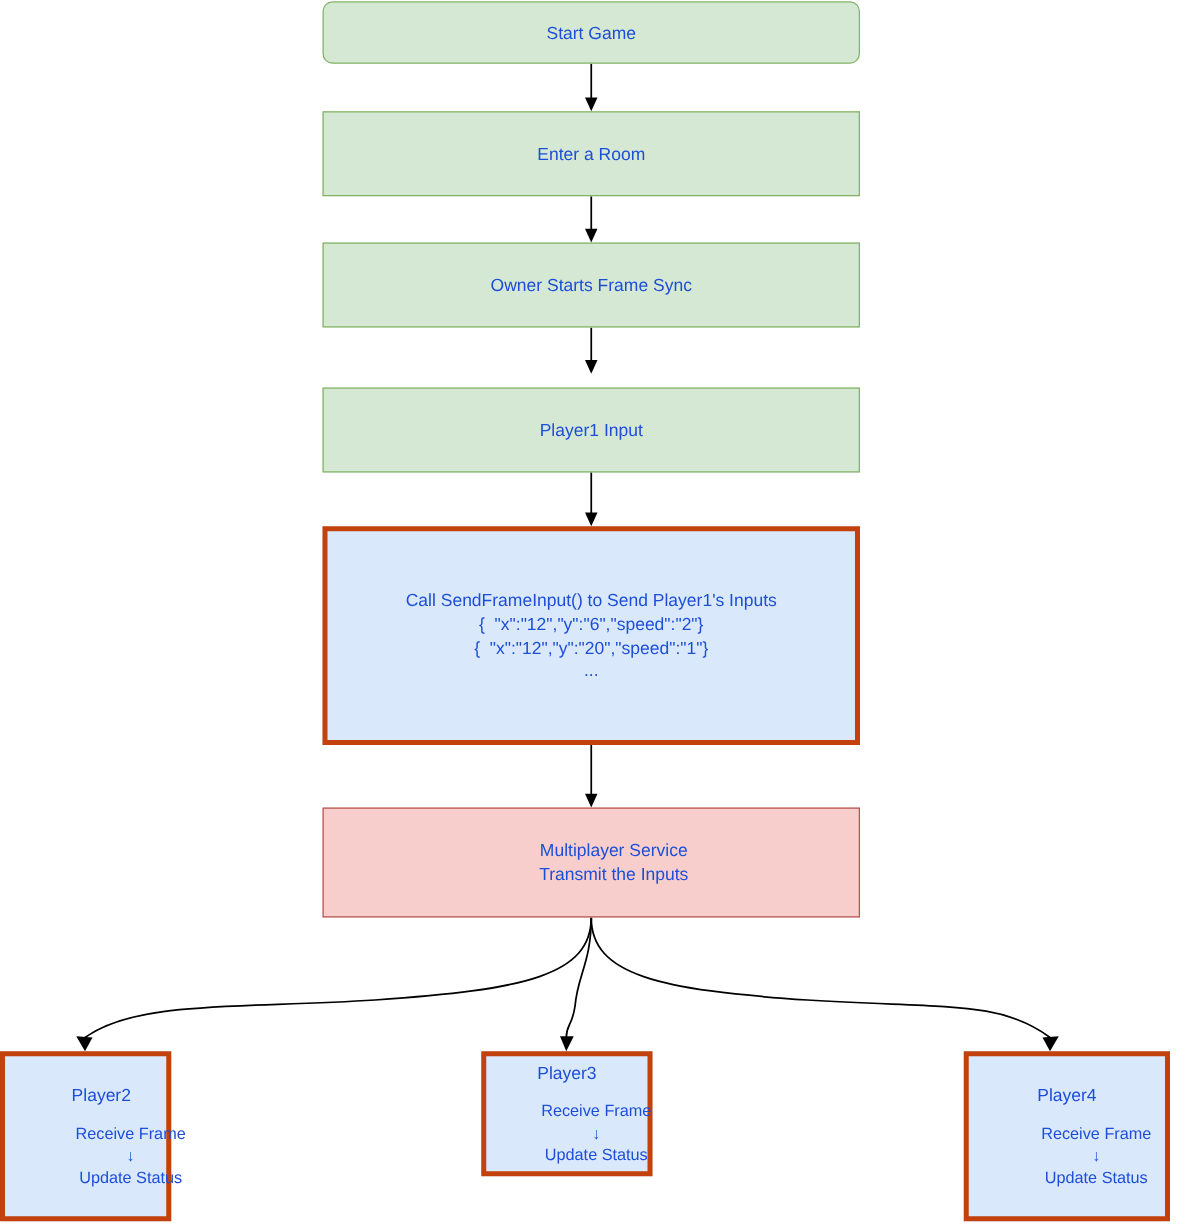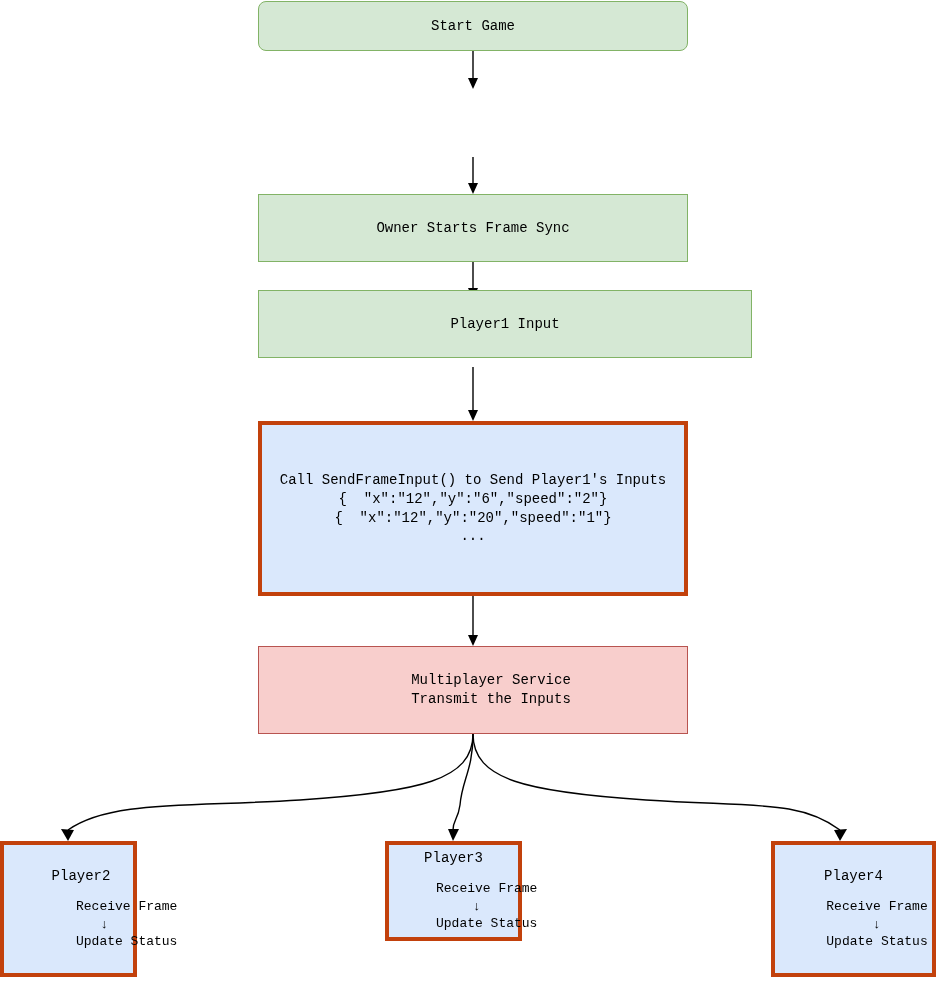--- a/index.html
+++ b/index.html
@@ -15,26 +15,26 @@
     width: 946px;
     height: 981px;
     overflow: hidden;
     background: #ffffff;
   }
   .node {
     position: absolute;
     box-sizing: border-box;
     display: flex;
     flex-direction: column;
+    align-items: center;
     justify-content: center;
     text-align: center;
-    color: #000000;
+    color: #1d4ed8;
     font-size: 14px;
     line-height: 1.35;
-    font-family: Liberation Mono, monospace;
   }
   .node .line {
     display: block;
     white-space: pre;
   }
   .green {
     background: #d5e8d4;
     border: 1px solid #82b366;
   }
   .blue {
@@ -114,26 +114,29 @@
     <g>
       <path class="edge-path" d="M473,734 C473,780 527,792 646,800 C756,807 800,800 840,830"></path>
       <polygon class="arrow-head" points="840,841 834,830 847,829"></polygon>
     </g>
   </svg>
 
   <div class="node green rounded" style="left:258px; top:1px; width:430px; height:50px;">
     <span class="line">Start Game</span>
   </div>
 
+  <div class="node green" style="left:258px; top:89px; width:430px; height:68px;">
+    <span class="line">Enter a Room</span>
+  </div>
 
   <div class="node green" style="left:258px; top:194px; width:430px; height:68px;">
     <span class="line">Owner Starts Frame Sync</span>
   </div>
 
-  <div class="node green" style="left:258px; top:290px; width:494px; height:68px;">
+  <div class="node green" style="left:258px; top:310px; width:430px; height:68px;">
     <span class="line">Player1 Input</span>
   </div>
 
   <div class="node blue" style="left:258px; top:421px; width:430px; height:175px;">
     <span class="line">Call SendFrameInput() to Send Player1's Inputs</span>
     <span class="line">{  "x":"12","y":"6","speed":"2"}</span>
     <span class="line">{  "x":"12","y":"20","speed":"1"}</span>
     <span class="line">...</span>
   </div>
 

